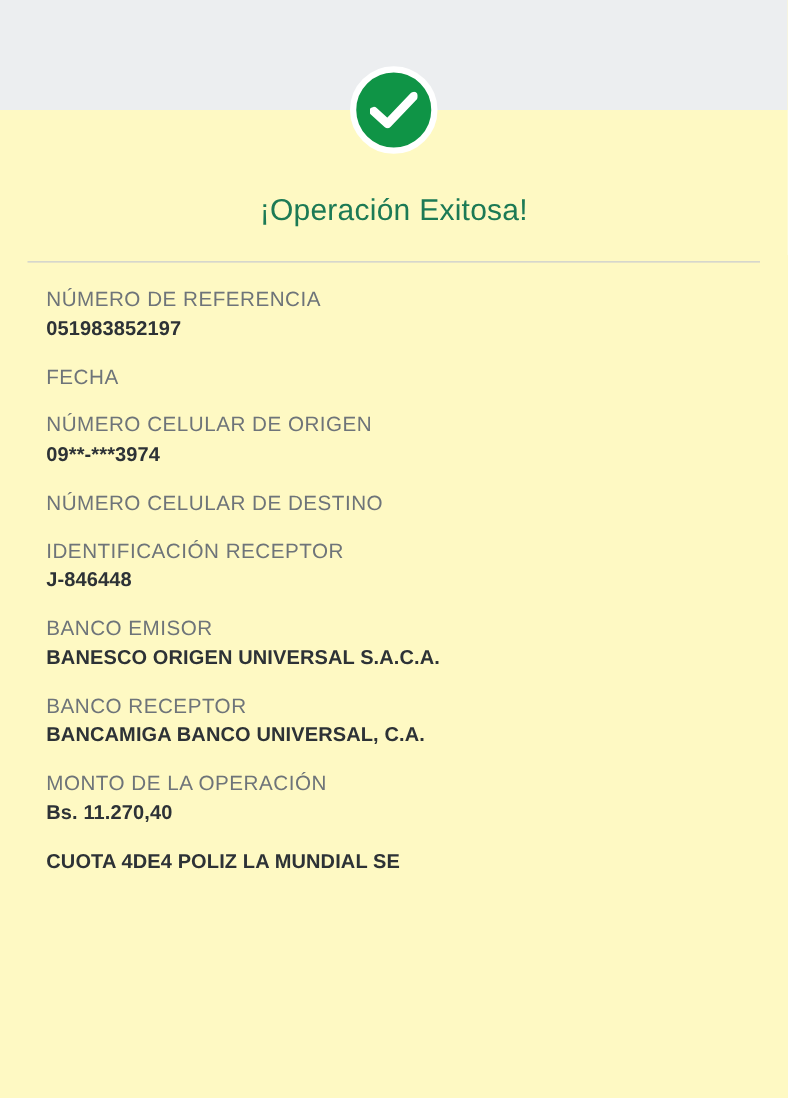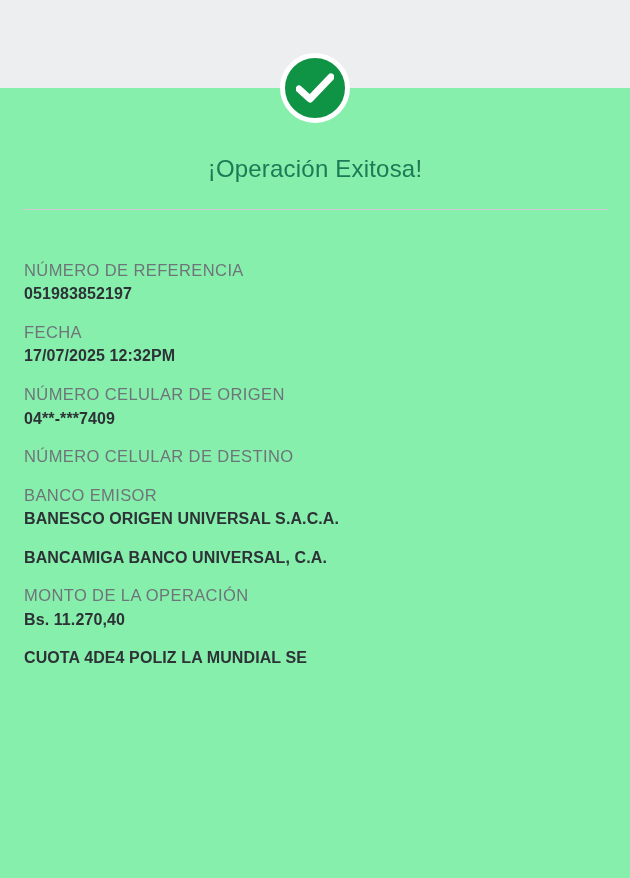--- a/index.html
+++ b/index.html
@@ -10,21 +10,21 @@
     width: 630px;
     height: 878px;
     background: #ffffff;
     font-family: "Liberation Sans", sans-serif;
     overflow: hidden;
   }
   .screen {
     position: relative;
     width: 630px;
     height: 878px;
-    background: #86efac;
+    background: #fef9c3;
   }
   .top-band {
     position: absolute;
     top: 0;
     left: 0;
     width: 630px;
     height: 88px;
     background: #eceef0;
   }
   .check-wrap {
@@ -63,23 +63,22 @@
     position: absolute;
     top: 209px;
     left: 22px;
     width: 586px;
     height: 1px;
     background: #c9ccd0;
   }
   .fields {
     position: absolute;
     top: 230px;
-    left: 24px;
+    left: 37px;
     width: 586px;
-    margin-top: 30px;
   }
   .field {
     margin-bottom: 17px;
   }
   .field-label {
     font-size: 16.5px;
     color: #6e7479;
     letter-spacing: 0.4px;
     line-height: 1.3;
   }
@@ -113,39 +112,43 @@
 
   <div class="fields">
 
     <div class="field">
       <div class="field-label">NÚMERO DE REFERENCIA</div>
       <div class="field-value">051983852197</div>
     </div>
 
     <div class="field">
       <div class="field-label">FECHA</div>
-      <div class="field-value">17/07/2025 12:32PM</div>
     </div>
 
     <div class="field">
       <div class="field-label">NÚMERO CELULAR DE ORIGEN</div>
-      <div class="field-value">04**-***7409</div>
+      <div class="field-value">09**-***3974</div>
     </div>
 
     <div class="field">
       <div class="field-label">NÚMERO CELULAR DE DESTINO</div>
     </div>
 
+    <div class="field">
+      <div class="field-label">IDENTIFICACIÓN RECEPTOR</div>
+      <div class="field-value">J-846448</div>
+    </div>
 
     <div class="field">
       <div class="field-label">BANCO EMISOR</div>
       <div class="field-value">BANESCO ORIGEN UNIVERSAL S.A.C.A.</div>
     </div>
 
     <div class="field">
+      <div class="field-label">BANCO RECEPTOR</div>
       <div class="field-value">BANCAMIGA BANCO UNIVERSAL, C.A.</div>
     </div>
 
     <div class="field">
       <div class="field-label">MONTO DE LA OPERACIÓN</div>
       <div class="field-value">Bs. 11.270,40</div>
     </div>
 
     <div class="field">
       <div class="field-value">CUOTA 4DE4 POLIZ LA MUNDIAL SE</div>

